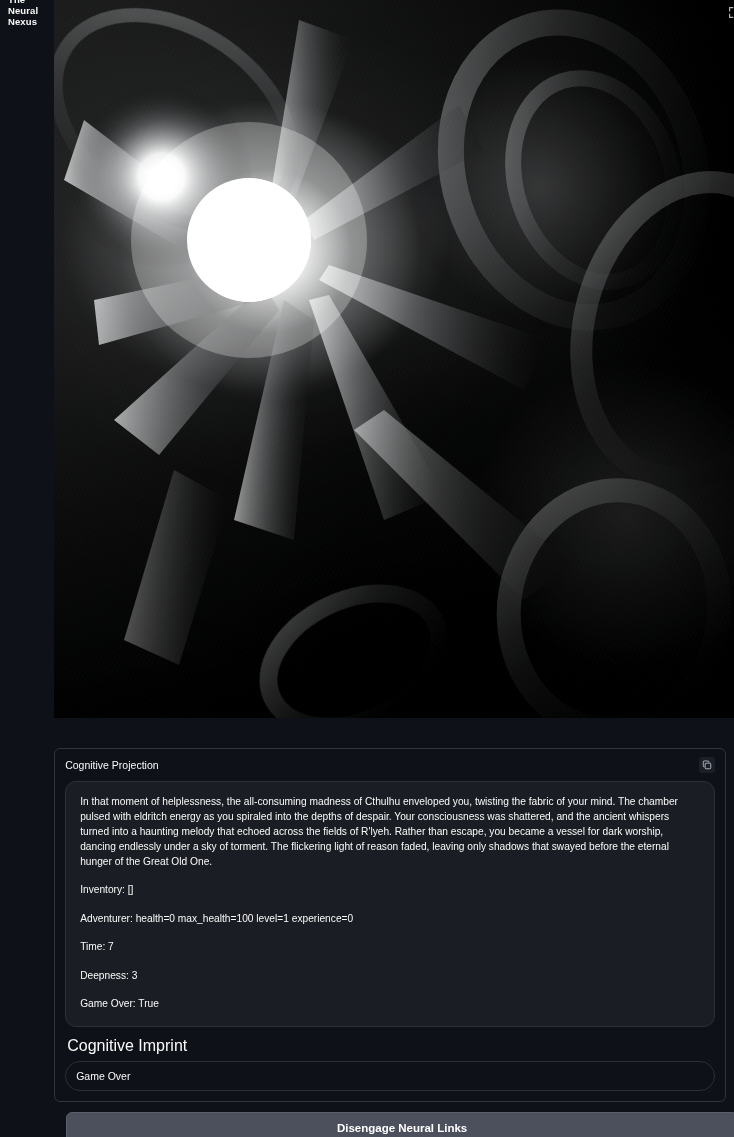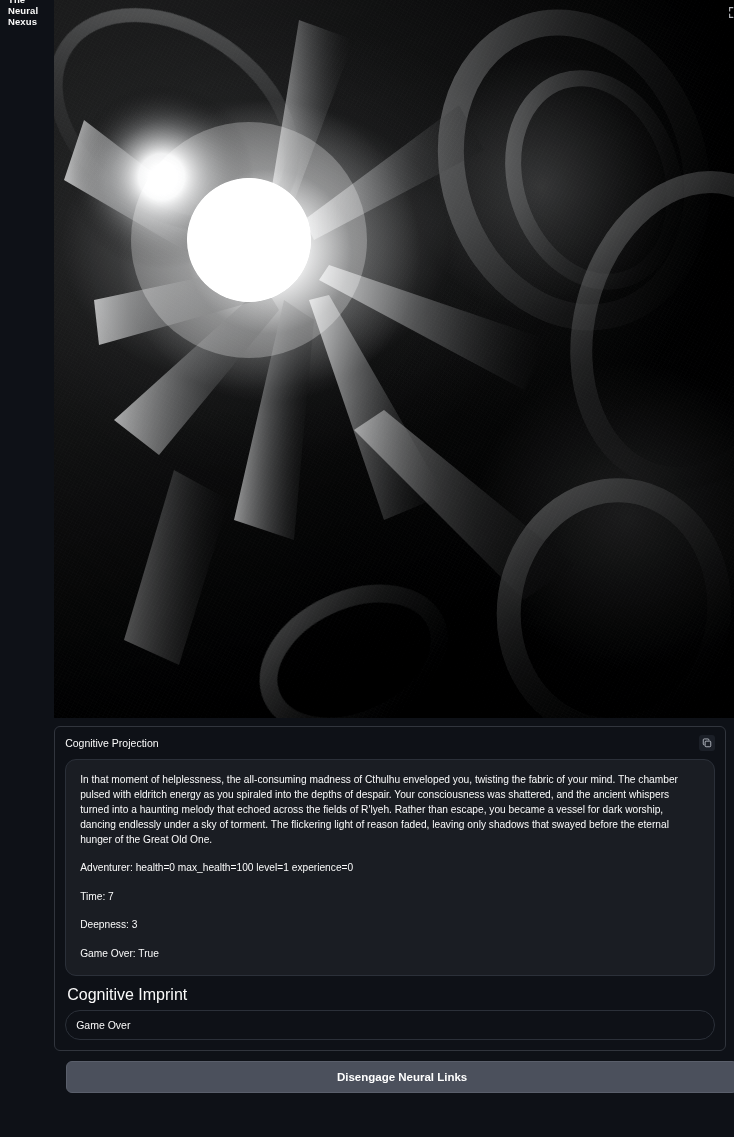--- a/index.html
+++ b/index.html
@@ -82,20 +82,21 @@
       repeating-linear-gradient(27deg, rgba(255,255,255,0.05) 0 1px, rgba(0,0,0,0) 1px 3px),
       repeating-linear-gradient(117deg, rgba(255,255,255,0.04) 0 1px, rgba(0,0,0,0) 1px 4px);
   }
 
   
   .panel {
     background: #0e1117;
     border: 1px solid #31353d;
     border-radius: 6px;
     padding: 8px 10px 10px 10px;
+    margin-top: 22px;
   }
   .panel-head {
     display: flex; align-items: center; justify-content: space-between;
     margin-bottom: 8px;
   }
   .panel-title {
     font-size: 10.5px;
     color: #fafafa;
   }
   .copy-btn {
@@ -228,20 +229,21 @@
         <div class="copy-btn">
           <svg width="10" height="10" viewBox="0 0 16 16">
             <rect x="5" y="5" width="9" height="9" rx="1.5" fill="none" stroke="#c9ced6" stroke-width="1.3"></rect>
             <path d="M11 4 V3 A1.5 1.5 0 0 0 9.5 1.5 H3.5 A1.5 1.5 0 0 0 2 3 V9.5 A1.5 1.5 0 0 0 3.5 11 H4" fill="none" stroke="#c9ced6" stroke-width="1.3"></path>
           </svg>
         </div>
       </div>
 
       <div class="codebox">
         <p class="narrative">In that moment of helplessness, the all-consuming madness of Cthulhu enveloped you, twisting the fabric of your mind. The chamber pulsed with eldritch energy as you spiraled into the depths of despair. Your consciousness was shattered, and the ancient whispers turned into a haunting melody that echoed across the fields of R'lyeh. Rather than escape, you became a vessel for dark worship, dancing endlessly under a sky of torment. The flickering light of reason faded, leaving only shadows that swayed before the eternal hunger of the Great Old One.</p>
+        <p>Inventory: []</p>
         <p>Adventurer: health=0 max_health=100 level=1 experience=0</p>
         <p>Time: 7</p>
         <p>Deepness: 3</p>
         <p>Game Over: True</p>
       </div>
 
       <div class="subsection-label">Cognitive Imprint</div>
       <div class="imprint-box">Game Over</div>
     </div>
 

